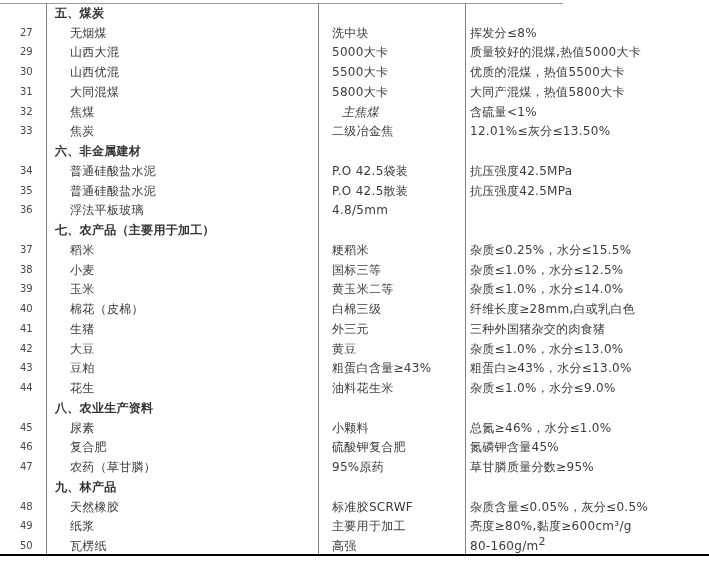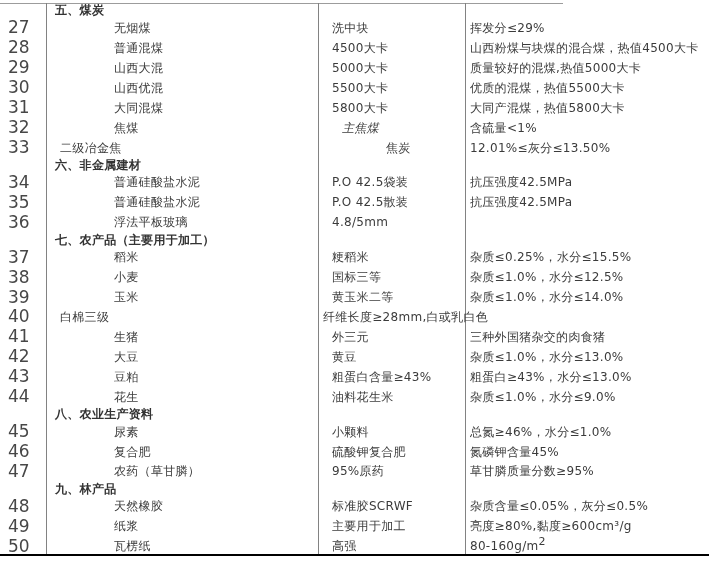--- a/index.html
+++ b/index.html
@@ -30,26 +30,26 @@
     align-items: center;
     min-height: 0;
   }
   .cell {
     white-space: nowrap;
     font-size: 12px;
     line-height: 1;
     letter-spacing: 0.3px;
   }
   .cell-num {
-    padding-left: 8px;
-    font-size: 17px;
+    padding-left: 20px;
+    font-size: 10px;
     letter-spacing: 0;
     color: #474747;
   }
-  .cell-name { padding-left: 68px; }
+  .cell-name { padding-left: 24px; }
   .cell-name.section {
     padding-left: 9px;
     font-weight: bold;
     color: #333333;
   }
   .cell-spec { padding-left: 14px; }
   .cell-spec.indented { padding-left: 24px; font-style: italic; }
   .cell-desc { padding-left: 5px; }
   .cell-desc sup {
     font-size: 11px;
@@ -91,27 +91,21 @@
         <div class="row">
           <div class="cell cell-num"></div>
           <div class="cell cell-name section">五、煤炭</div>
           <div class="cell cell-spec"></div>
           <div class="cell cell-desc"></div>
         </div>
         <div class="row">
           <div class="cell cell-num">27</div>
           <div class="cell cell-name">无烟煤</div>
           <div class="cell cell-spec">洗中块</div>
-          <div class="cell cell-desc"><span>挥发分≤29%</span></div>
-        </div>
-        <div class="row">
-          <div class="cell cell-num">28</div>
-          <div class="cell cell-name">普通混煤</div>
-          <div class="cell cell-spec">4500大卡</div>
-          <div class="cell cell-desc"><span>山西粉煤与块煤的混合煤，热值4500大卡</span></div>
+          <div class="cell cell-desc"><span>挥发分≤8%</span></div>
         </div>
         <div class="row">
           <div class="cell cell-num">29</div>
           <div class="cell cell-name">山西大混</div>
           <div class="cell cell-spec">5000大卡</div>
           <div class="cell cell-desc"><span>质量较好的混煤,热值5000大卡</span></div>
         </div>
         <div class="row">
           <div class="cell cell-num">30</div>
           <div class="cell cell-name">山西优混</div>
@@ -125,22 +119,22 @@
           <div class="cell cell-desc"><span>大同产混煤，热值5800大卡</span></div>
         </div>
         <div class="row">
           <div class="cell cell-num">32</div>
           <div class="cell cell-name">焦煤</div>
           <div class="cell cell-spec indented">主焦煤</div>
           <div class="cell cell-desc"><span>含硫量&lt;1%</span></div>
         </div>
         <div class="row">
           <div class="cell cell-num">33</div>
+          <div class="cell cell-name">焦炭</div>
           <div class="cell cell-spec">二级冶金焦</div>
-          <div class="cell cell-name">焦炭</div>
           <div class="cell cell-desc"><span>12.01%≤灰分≤13.50%</span></div>
         </div>
         <div class="row">
           <div class="cell cell-num"></div>
           <div class="cell cell-name section">六、非金属建材</div>
           <div class="cell cell-spec"></div>
           <div class="cell cell-desc"></div>
         </div>
         <div class="row">
           <div class="cell cell-num">34</div>
@@ -178,20 +172,21 @@
           <div class="cell cell-desc"><span>杂质≤1.0%，水分≤12.5%</span></div>
         </div>
         <div class="row">
           <div class="cell cell-num">39</div>
           <div class="cell cell-name">玉米</div>
           <div class="cell cell-spec">黄玉米二等</div>
           <div class="cell cell-desc"><span>杂质≤1.0%，水分≤14.0%</span></div>
         </div>
         <div class="row">
           <div class="cell cell-num">40</div>
+          <div class="cell cell-name">棉花（皮棉）</div>
           <div class="cell cell-spec">白棉三级</div>
           <div class="cell cell-desc"><span>纤维长度≥28mm,白或乳白色</span></div>
         </div>
         <div class="row">
           <div class="cell cell-num">41</div>
           <div class="cell cell-name">生猪</div>
           <div class="cell cell-spec">外三元</div>
           <div class="cell cell-desc"><span>三种外国猪杂交的肉食猪</span></div>
         </div>
         <div class="row">

